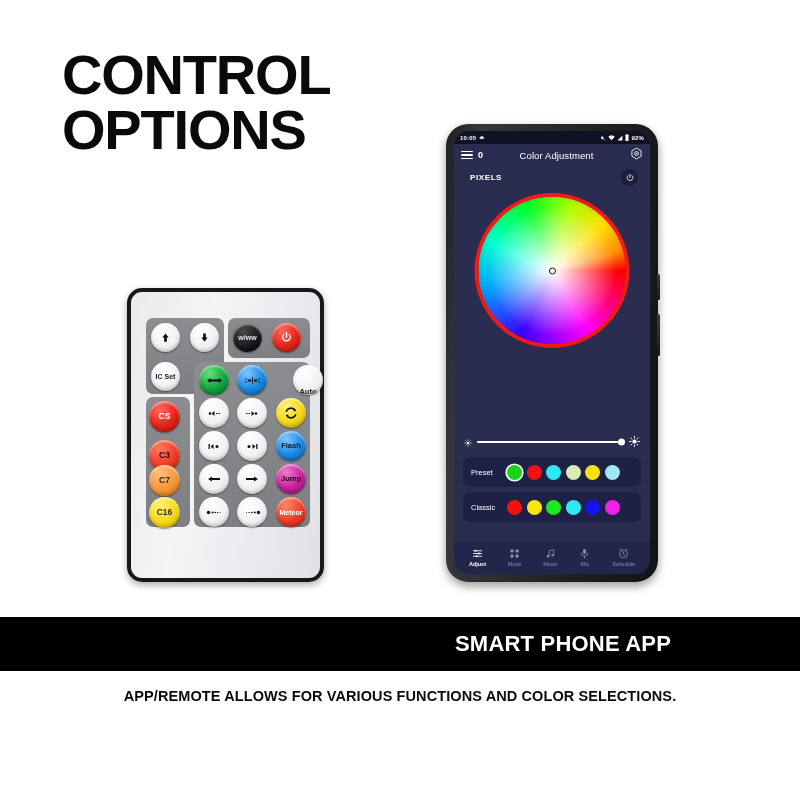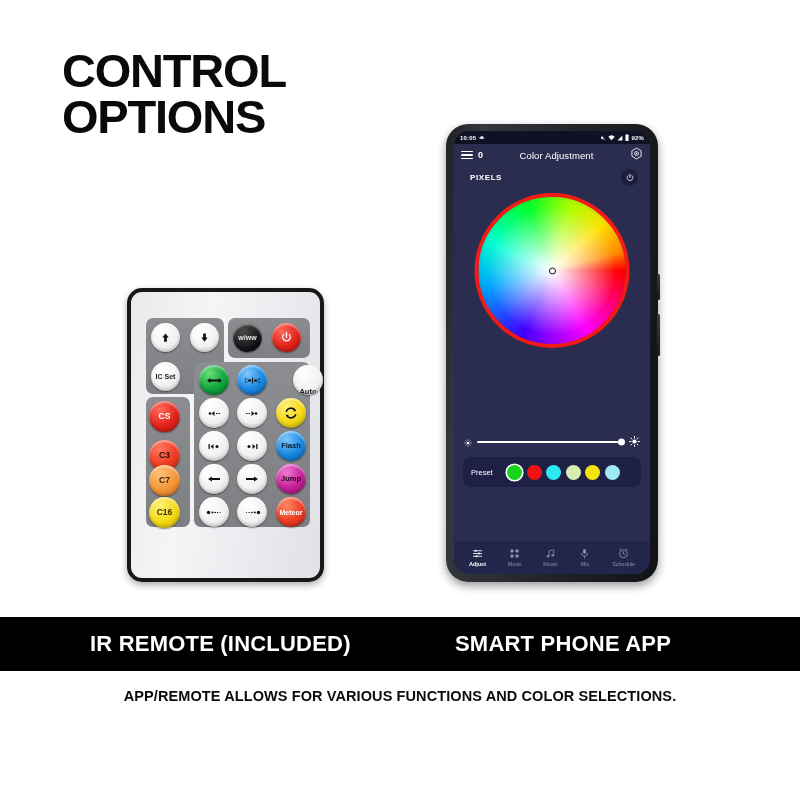--- a/index.html
+++ b/index.html
@@ -9,21 +9,21 @@
     font-family:"Liberation Sans", sans-serif;
     position:relative;
     overflow:hidden;
   }
 
   
   #page-title {
     position:absolute;
     left:62px; top:48px;
     width:340px;
-    font-size:47px;
+    font-size:56px;
     font-weight:bold;
     line-height:0.98;
     letter-spacing:-1.2px;
     color:#0a0a0a;
     text-transform:uppercase;
   }
   #page-title .ln { display:block; }
 
   
   #remote {
@@ -502,20 +502,31 @@
       <span class="swatches" id="preset-swatches">
           <span class="swatch sel" style="background: rgb(24, 211, 24);"></span>
           <span class="swatch" style="background: rgb(239, 18, 18);"></span>
           <span class="swatch" style="background: rgb(46, 232, 242);"></span>
           <span class="swatch" style="background: rgb(216, 237, 178);"></span>
           <span class="swatch" style="background: rgb(242, 228, 12);"></span>
           <span class="swatch" style="background: rgb(159, 233, 245);"></span>
         </span>
     </div>
 
+    <div class="swatch-row" id="row-classic">
+      <span class="swatch-label">Classic</span>
+      <span class="swatches" id="classic-swatches">
+          <span class="swatch" style="background: rgb(242, 16, 16);"></span>
+          <span class="swatch" style="background: rgb(247, 232, 16);"></span>
+          <span class="swatch" style="background: rgb(30, 232, 30);"></span>
+          <span class="swatch" style="background: rgb(46, 232, 242);"></span>
+          <span class="swatch" style="background: rgb(20, 20, 240);"></span>
+          <span class="swatch" style="background: rgb(240, 34, 234);"></span>
+        </span>
+    </div>
 
     <div id="bottom-nav">
         <div class="nav-item active">
           <span>
             <svg width="11" height="11" viewBox="0 0 24 24">
               <g stroke="currentColor" stroke-width="1.8" stroke-linecap="round">
                 <path d="M3 6 H21"></path>
                 <path d="M3 12 H21"></path>
                 <path d="M3 18 H21"></path>
               </g>
@@ -569,16 +580,15 @@
             </svg>
           </span>
           <span>Schedule</span>
         </div>
       </div>
 
   </div>
 </div>
 
 <div id="caption-band">
-  <span id="caption-remote">IR REMOTE (INCLUDED)</span>
   <span id="caption-app">SMART PHONE APP</span>
 </div>
 <div id="footnote">APP/REMOTE ALLOWS FOR VARIOUS FUNCTIONS AND COLOR SELECTIONS.</div>
 
 </body></html>

